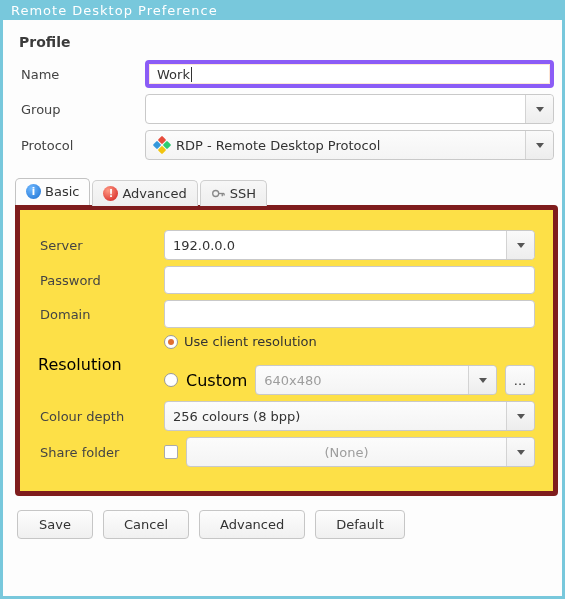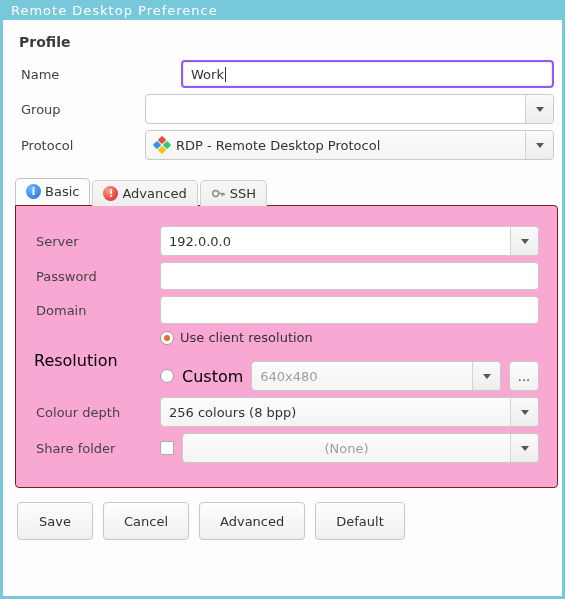--- a/index.html
+++ b/index.html
@@ -25,21 +25,21 @@
   .row .lbl { width: 126px; color: #444; font-size: 13px; flex: 0 0 auto; padding-left: 2px; }
   .field {
     flex: 1 1 auto; height: 28px; border: 1px solid #c9c9c9; border-radius: 4px;
     background: #fff; display: flex; align-items: center; padding: 0 8px;
     font-size: 13px; color: #333;
   }
   .field input {
     border: none; outline: none; width: 100%; height: 100%;
     font-size: 13px; color: #333; background: transparent; padding: 0;
   }
-  .field.focused { border: 2px solid #8b5cf6; box-shadow: 0 0 0 1px rgba(243,154,90,0.25) inset; margin-left: 36px; }
+  .field.focused { border: 4px solid #8b5cf6; box-shadow: 0 0 0 1px rgba(243,154,90,0.25) inset; }
   .combo {
     flex: 1 1 auto; display: flex; align-items: stretch; height: 30px;
     border: 1px solid #c9c9c9; border-radius: 4px; background: linear-gradient(#fcfcfc,#f4f4f4);
     font-size: 13px; color: #333;
   }
   .combo .ct { flex: 1; display: flex; align-items: center; padding: 0 8px; gap: 6px; }
   .combo .cbtn {
     width: 28px; border-left: 1px solid #d3d3d3; display: flex; align-items: center; justify-content: center;
     background: linear-gradient(#fafafa,#ededed); border-top-right-radius: 4px; border-bottom-right-radius: 4px;
   }
@@ -51,43 +51,43 @@
     border: 1px solid #cfcfcf; border-bottom: none; border-top-left-radius: 5px; border-top-right-radius: 5px;
     background: linear-gradient(#f7f7f7,#eee); font-size: 13px; color: #333; margin-right: 2px;
     position: relative; top: 1px; cursor: default;
   }
   .tab.active { background: #fdfdfd; border-color: #c3c3c3; z-index: 2; top: 0; padding-bottom: 6px; }
   .tab .ic { width: 15px; height: 15px; border-radius: 50%; display: flex; align-items: center; justify-content: center; font-size: 10px; color: #fff; font-weight: bold; }
   .ic-info { background: radial-gradient(circle at 35% 30%, #6fb8ff, #1b6fd1); }
   .ic-warn { background: radial-gradient(circle at 35% 30%, #ff9a84, #d11b1b); }
   .ic-key { width: 15px; height: 15px; }
   .panel {
-    border: 1px solid #7f1d1d; border-radius: 4px; border-top-left-radius: 0;
-    padding: 14px 14px 18px 14px; background: #f9a8d4;
+    border: 5px solid #7f1d1d; border-radius: 4px; border-top-left-radius: 0;
+    padding: 14px 14px 18px 14px; background: #fde047;
   }
   .radio-row { display: flex; align-items: center; gap: 6px; font-size: 13px; color: #333; }
   .radio {
     width: 14px; height: 14px; border: 1px solid #999; border-radius: 50%; background: #fff;
     display: flex; align-items: center; justify-content: center; flex: 0 0 auto;
   }
   .radio.sel::after { content: ""; width: 6px; height: 6px; border-radius: 50%; background: #e07030; display: block; }
   .chk { width: 14px; height: 14px; border: 1px solid #aaa; border-radius: 2px; background: #fff; flex:0 0 auto; }
   .subrow { display: flex; align-items: center; margin: 6px 4px; }
   .subrow .lbl { width: 126px; }
   .inner { display: flex; flex-direction: column; gap: 16px; flex: 1; }
   .hline { display: flex; align-items: center; gap: 8px; }
   .sqbtn {
     width: 30px; height: 30px; border: 1px solid #c9c9c9; border-radius: 4px;
     background: linear-gradient(#fcfcfc,#f1f1f1); display: flex; align-items: center; justify-content: center;
     font-size: 13px; color: #333; flex: 0 0 auto;
   }
   .graytext { color: #9d9d9d; }
   .footer { display: flex; gap: 10px; margin-top: 14px; padding: 0 2px; }
   .btn {
-    height: 38px; padding: 0 20px; min-width: 76px;
+    height: 29px; padding: 0 20px; min-width: 76px;
     border: 1px solid #c6c6c6; border-radius: 4px;
     background: linear-gradient(#fdfdfd,#f0f0f0);
     display: inline-flex; align-items: center; justify-content: center;
     font-size: 13px; color: #333; cursor: default;
   }
   .proto-ic {
     width: 16px; height: 16px; position: relative;
   }
   .proto-ic span { position: absolute; width: 6px; height: 6px; border-radius: 1px; }
   .caret { display:inline-block; width:1px; height:15px; background:#333; vertical-align:middle; margin-left:1px; animation: blink 1s steps(1) infinite; }

